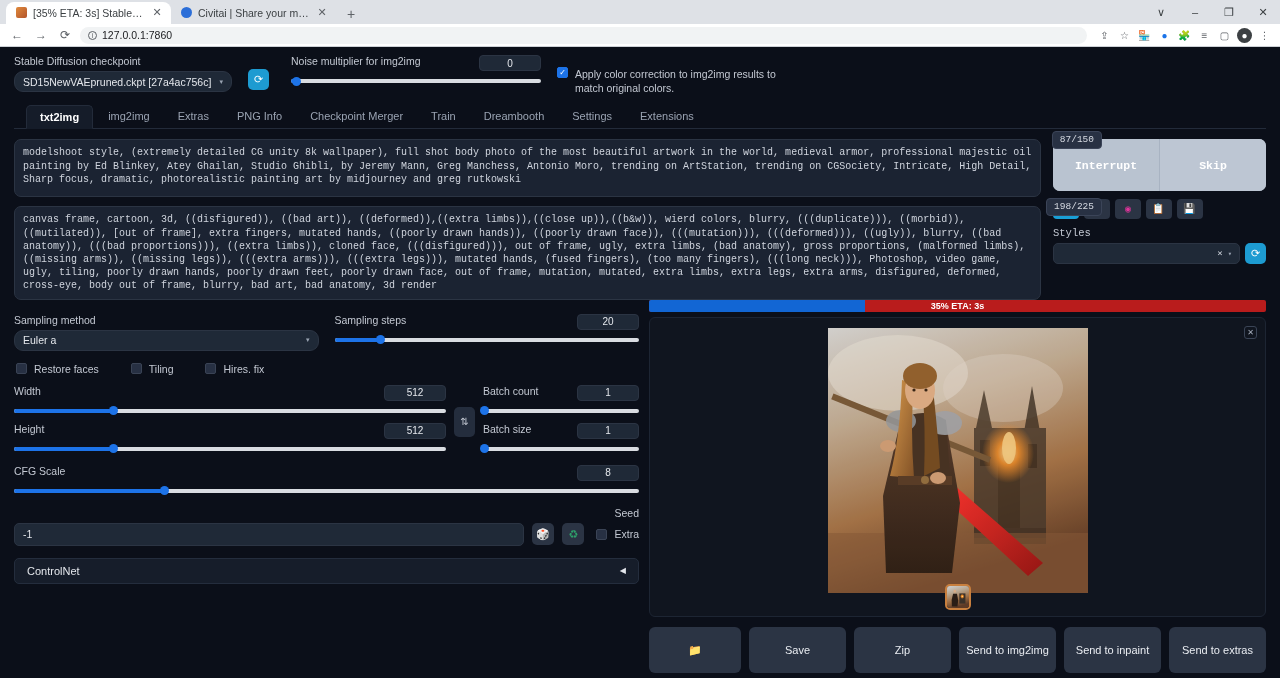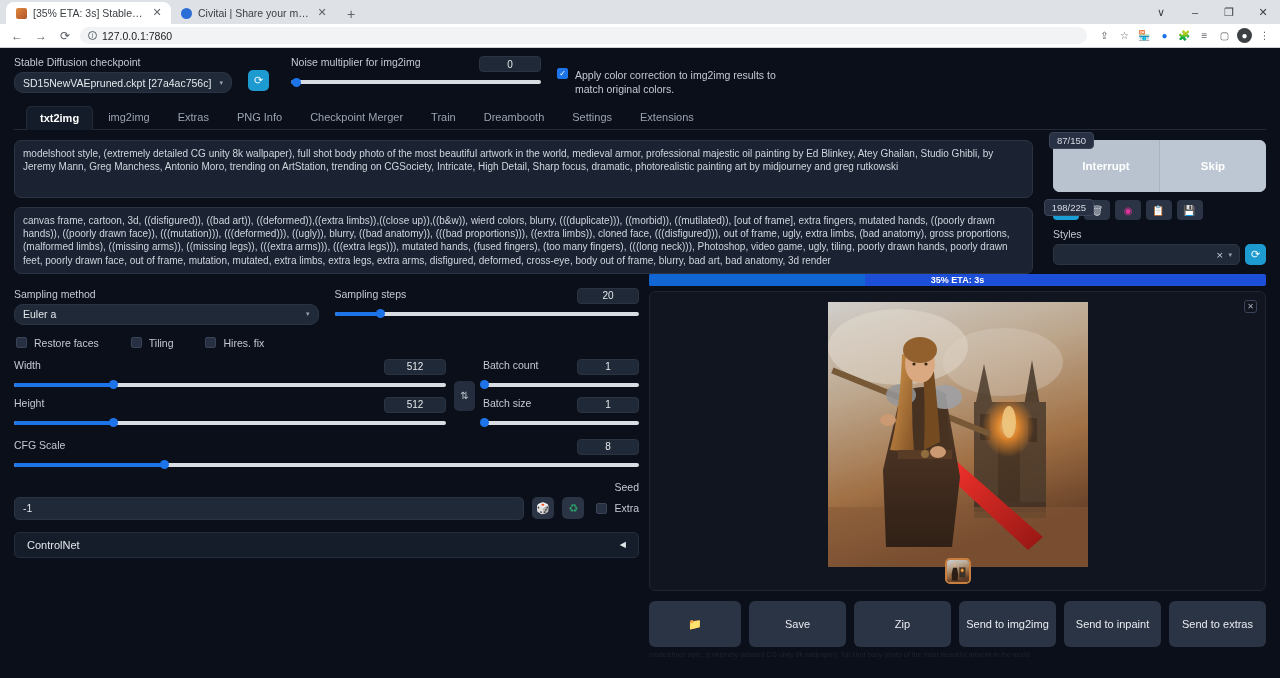--- a/index.html
+++ b/index.html
@@ -75,21 +75,21 @@
   .tabsrow { display:flex; gap:2px; border-bottom:1px solid #232b3a; margin-bottom:10px;padding-left:12px; }
   .apptab { padding:5px 13px; font-size:11px; color:#9aa3b2; border-radius:5px 5px 0 0; }
   .apptab.sel { color:#fff; background:#151c29; border:1px solid #232b3a; border-bottom:1px solid #151c29; margin-bottom:-1px; font-weight:bold;}
 
   
   .split { display:flex; gap:10px; }
   .leftcol { width:625px; flex:0 0 auto; }
   .rightcol { flex:1 1 auto; }
 
   
-  .promptrow { display:flex; gap:20px; align-items:flex-start; }
+  .promptrow { display:flex; gap:12px; align-items:flex-start;font-family:Liberation Mono, monospace; }
   .promptbox {
     flex:1 1 auto; background:#1b2332; border:1px solid #2b3443; border-radius:7px;
     padding:6px 8px; font-size:10px; line-height:13.2px; color:#cfd4dd; position:relative;
   }
   .promptbox.p1 { min-height:58px; }
   .promptbox.p2 { min-height:62px; margin-top:9px; }
   .counter {
     position:absolute; right:-62px; top:-9px; background:#283143; border:1px solid #3b4458;
     border-radius:4px; font-size:9.5px; color:#d6dae2; padding:1px 7px; z-index:5;
   }
@@ -124,21 +124,21 @@
     display:flex; align-items:center; padding:0 8px; font-size:10.5px; color:#e4e7ec;
   }
   .seedbtn { width:22px; height:22px; border-radius:5px; background:#2b3444; display:flex; align-items:center; justify-content:center; font-size:11px; }
   .accordion {
     height:26px; background:#161d2a; border:1px solid #242d3d; border-radius:5px;
     display:flex; align-items:center; justify-content:space-between; padding:0 12px;
     font-size:11px; color:#e4e7ec; margin-top:12px;
   }
 
   
-  .progbar { height:12px; background:#1d4ed8; border-radius:2px; position:relative; overflow:hidden; }
+  .progbar { height:12px; background:#b91c1c; border-radius:2px; position:relative; overflow:hidden; }
   .progfill { position:absolute; left:0; top:0; bottom:0; background:#1266d4; }
   .progtext { position:absolute; left:0; right:0; top:0; bottom:0; display:flex; align-items:center; justify-content:center; font-size:9px; color:#fff; font-weight:bold; }
   .gallery {
     margin-top:5px; background:#10151f; border:1px solid #1d2533; border-radius:6px;
     height:300px; display:flex; align-items:flex-start; justify-content:center; position:relative; padding-top:10px;
   }
   .closeimg { position:absolute; right:8px; top:8px; width:13px; height:13px; border:1px solid #3a4456; border-radius:3px; display:flex; align-items:center; justify-content:center; font-size:8px; color:#aab2c0; }
   .thumbstrip { position:absolute; bottom:6px; left:0; right:0; display:flex; justify-content:center; }
   .thumb { width:26px; height:26px; border:2px solid #c87f3e; border-radius:5px; overflow:hidden; }
   .actrow { display:flex; gap:8px; margin-top:10px; }

